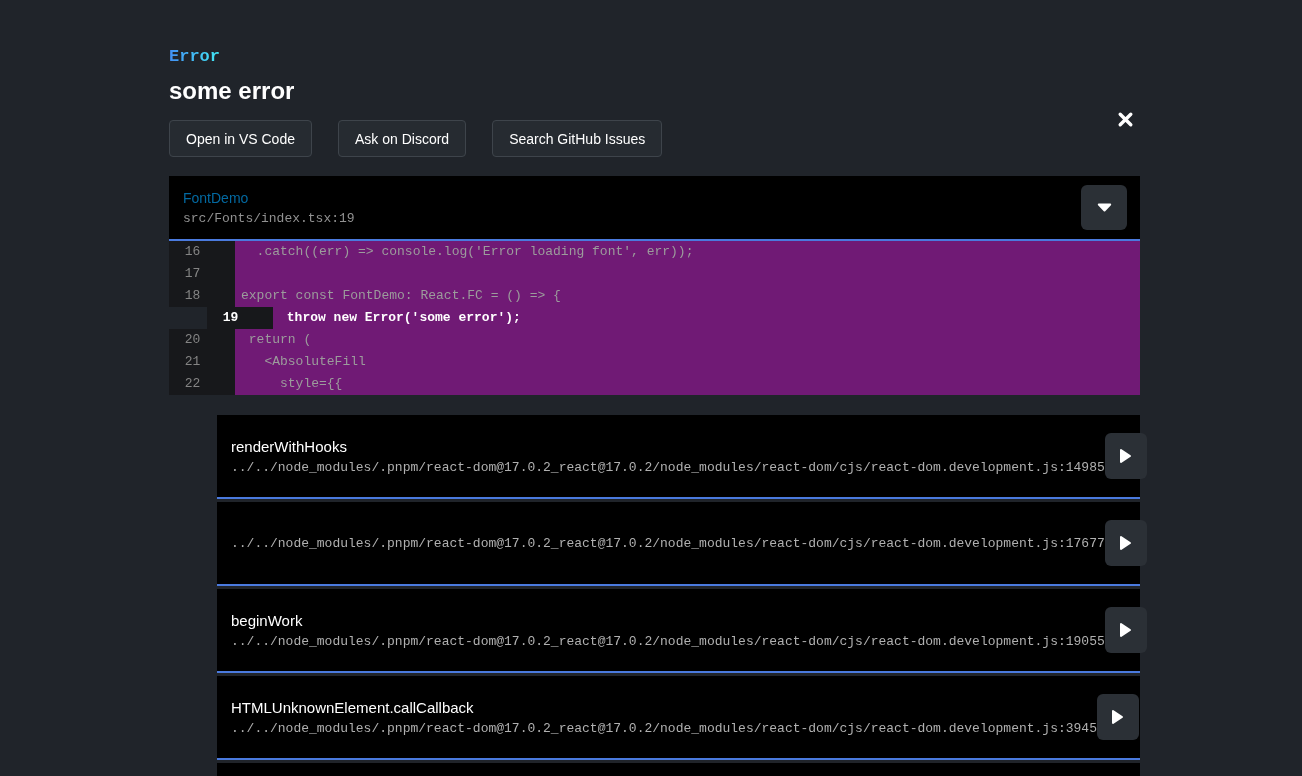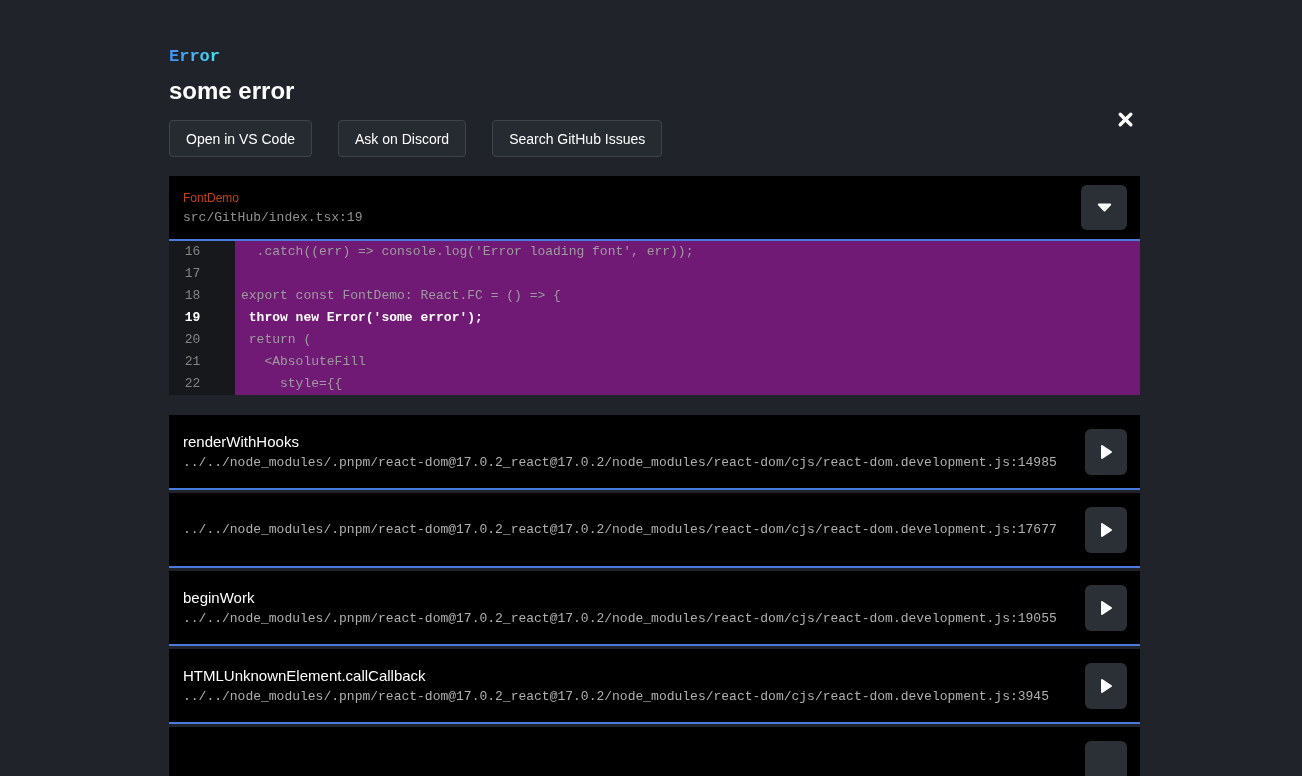--- a/index.html
+++ b/index.html
@@ -42,21 +42,21 @@
     border: 1px solid #3e444b; border-radius: 4px;
     cursor: pointer; white-space: nowrap;
   }
 
   .source-header {
     margin-top: 19px; height: 65px;
     background: #000000; border-bottom: 2px solid #4a7ade;
     display: flex; align-items: center; justify-content: space-between;
     padding: 0 13px 0 14px;
   }
-  .source-title { font-size: 12px; color: #c2410c; margin-bottom: 5px; }
+  .source-title { font-size: 14px; color: #0369a1; margin-bottom: 5px; }
   .mono { font-family: "Liberation Mono", monospace; }
   .source-location { font-size: 13px; color: #919191; }
 
   .icon-btn {
     background: #2b3036; border: none; border-radius: 6px;
     display: flex; align-items: center; justify-content: center;
     cursor: pointer; padding: 0; flex: none;
   }
   .dropdown-btn { width: 46px; height: 45px; }
   .play-btn { width: 42px; height: 46px; }
@@ -68,29 +68,30 @@
   }
   .gutter {
     width: 66px; flex: none;
     background: #17181b; color: #848484;
     text-align: center; padding-right: 19px;
   }
   .code-text {
     flex: 1; background: #701a75; color: #9c9c9c;
     padding-left: 6px; white-space: pre; overflow: hidden;
   }
-  .code-row.hl .gutter { color: #ffffff; font-weight: 700; }
+  .code-row.hl .gutter { color: #ffffff; font-weight: 700; margin-left: 38px; }
   .code-row.hl .code-text { color: #ffffff; font-weight: 700; }
 
   .frames { margin-top: 20px; }
   .frame {
-    height: 75px; background: #000000;
+    height: 84px; background: #000000;
     border-bottom: 2px solid #4a7ade; margin-bottom: 3px;
     display: flex; align-items: center; justify-content: space-between;
     padding: 0 13px 0 14px;
+    margin-left: 48px;
   }
   .frame-fn { font-size: 15px; color: #ffffff; margin-bottom: 5px; }
   .frame-path { font-size: 13px; color: #b0b0b0; white-space: nowrap; }
 </style>
 </head>
 <body>
 
 <div class="container">
 
   <button class="close-btn">
@@ -104,21 +105,21 @@
 
   <div class="actions">
     <button class="action-btn">Open in VS Code</button>
     <button class="action-btn">Ask on Discord</button>
     <button class="action-btn">Search GitHub Issues</button>
   </div>
 
   <div class="source-header">
     <div>
       <div class="source-title">FontDemo</div>
-      <div class="source-location mono">src/GitHub/index.tsx:19</div>
+      <div class="source-location mono">src/Fonts/index.tsx:19</div>
     </div>
     <button class="icon-btn dropdown-btn">
       <svg width="15" height="9" viewBox="0 0 15 9">
         <path d="M1.8 1.5 L13.2 1.5 L7.5 7.5 Z" fill="#ffffff" stroke="#ffffff" stroke-width="2" stroke-linejoin="round"></path>
       </svg>
     </button>
   </div>
 
   <div class="code-block">
     <div class="code-row">

